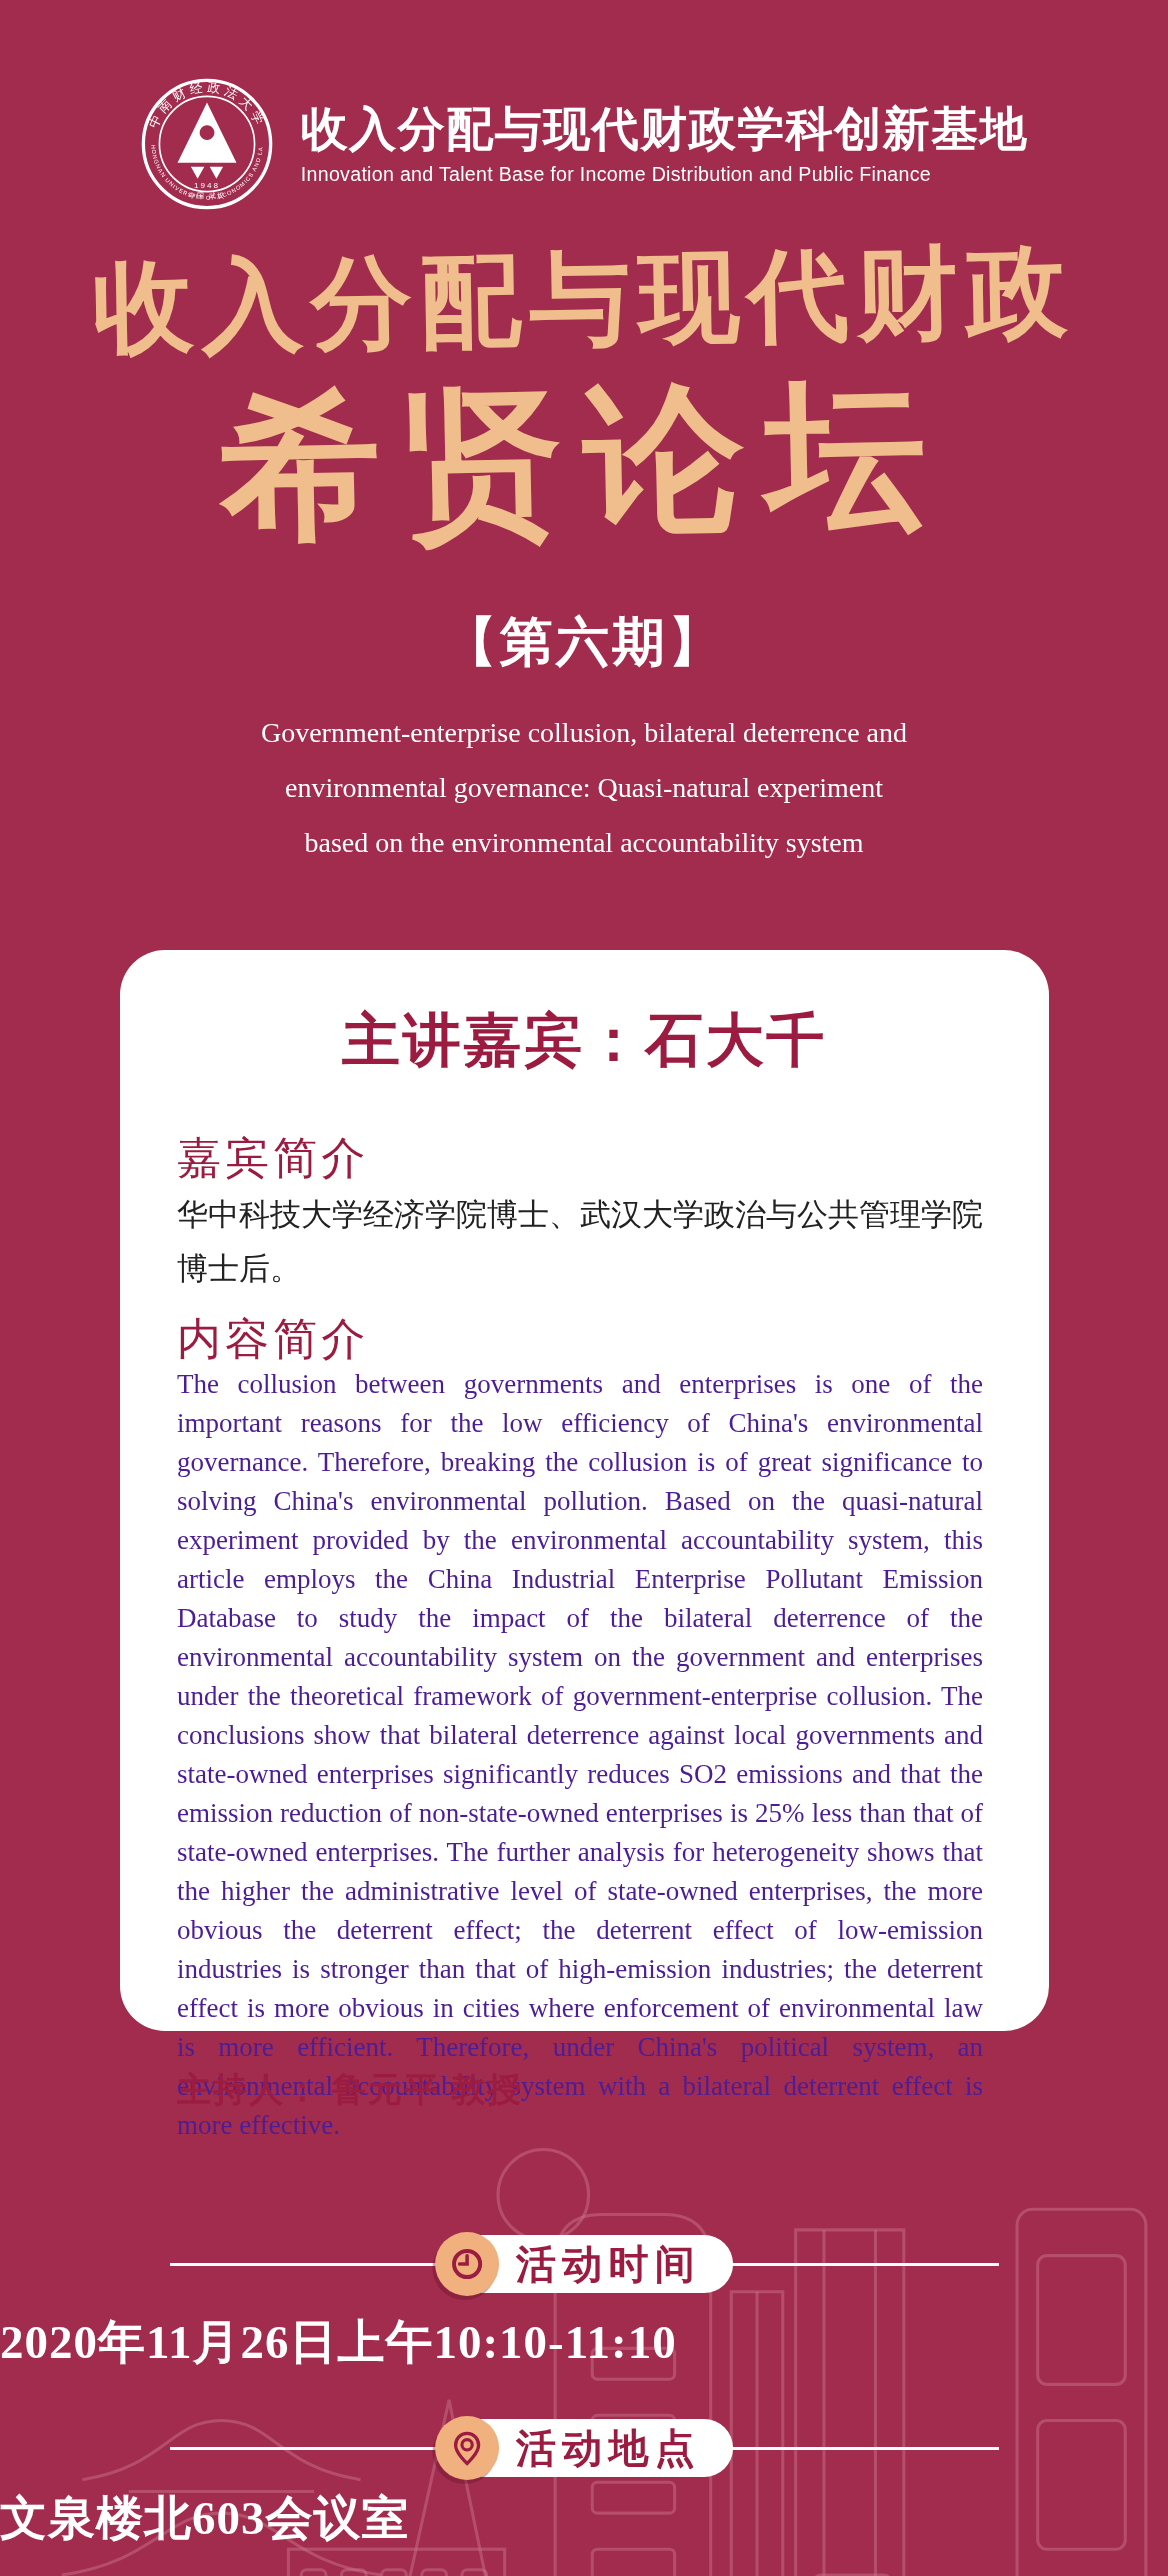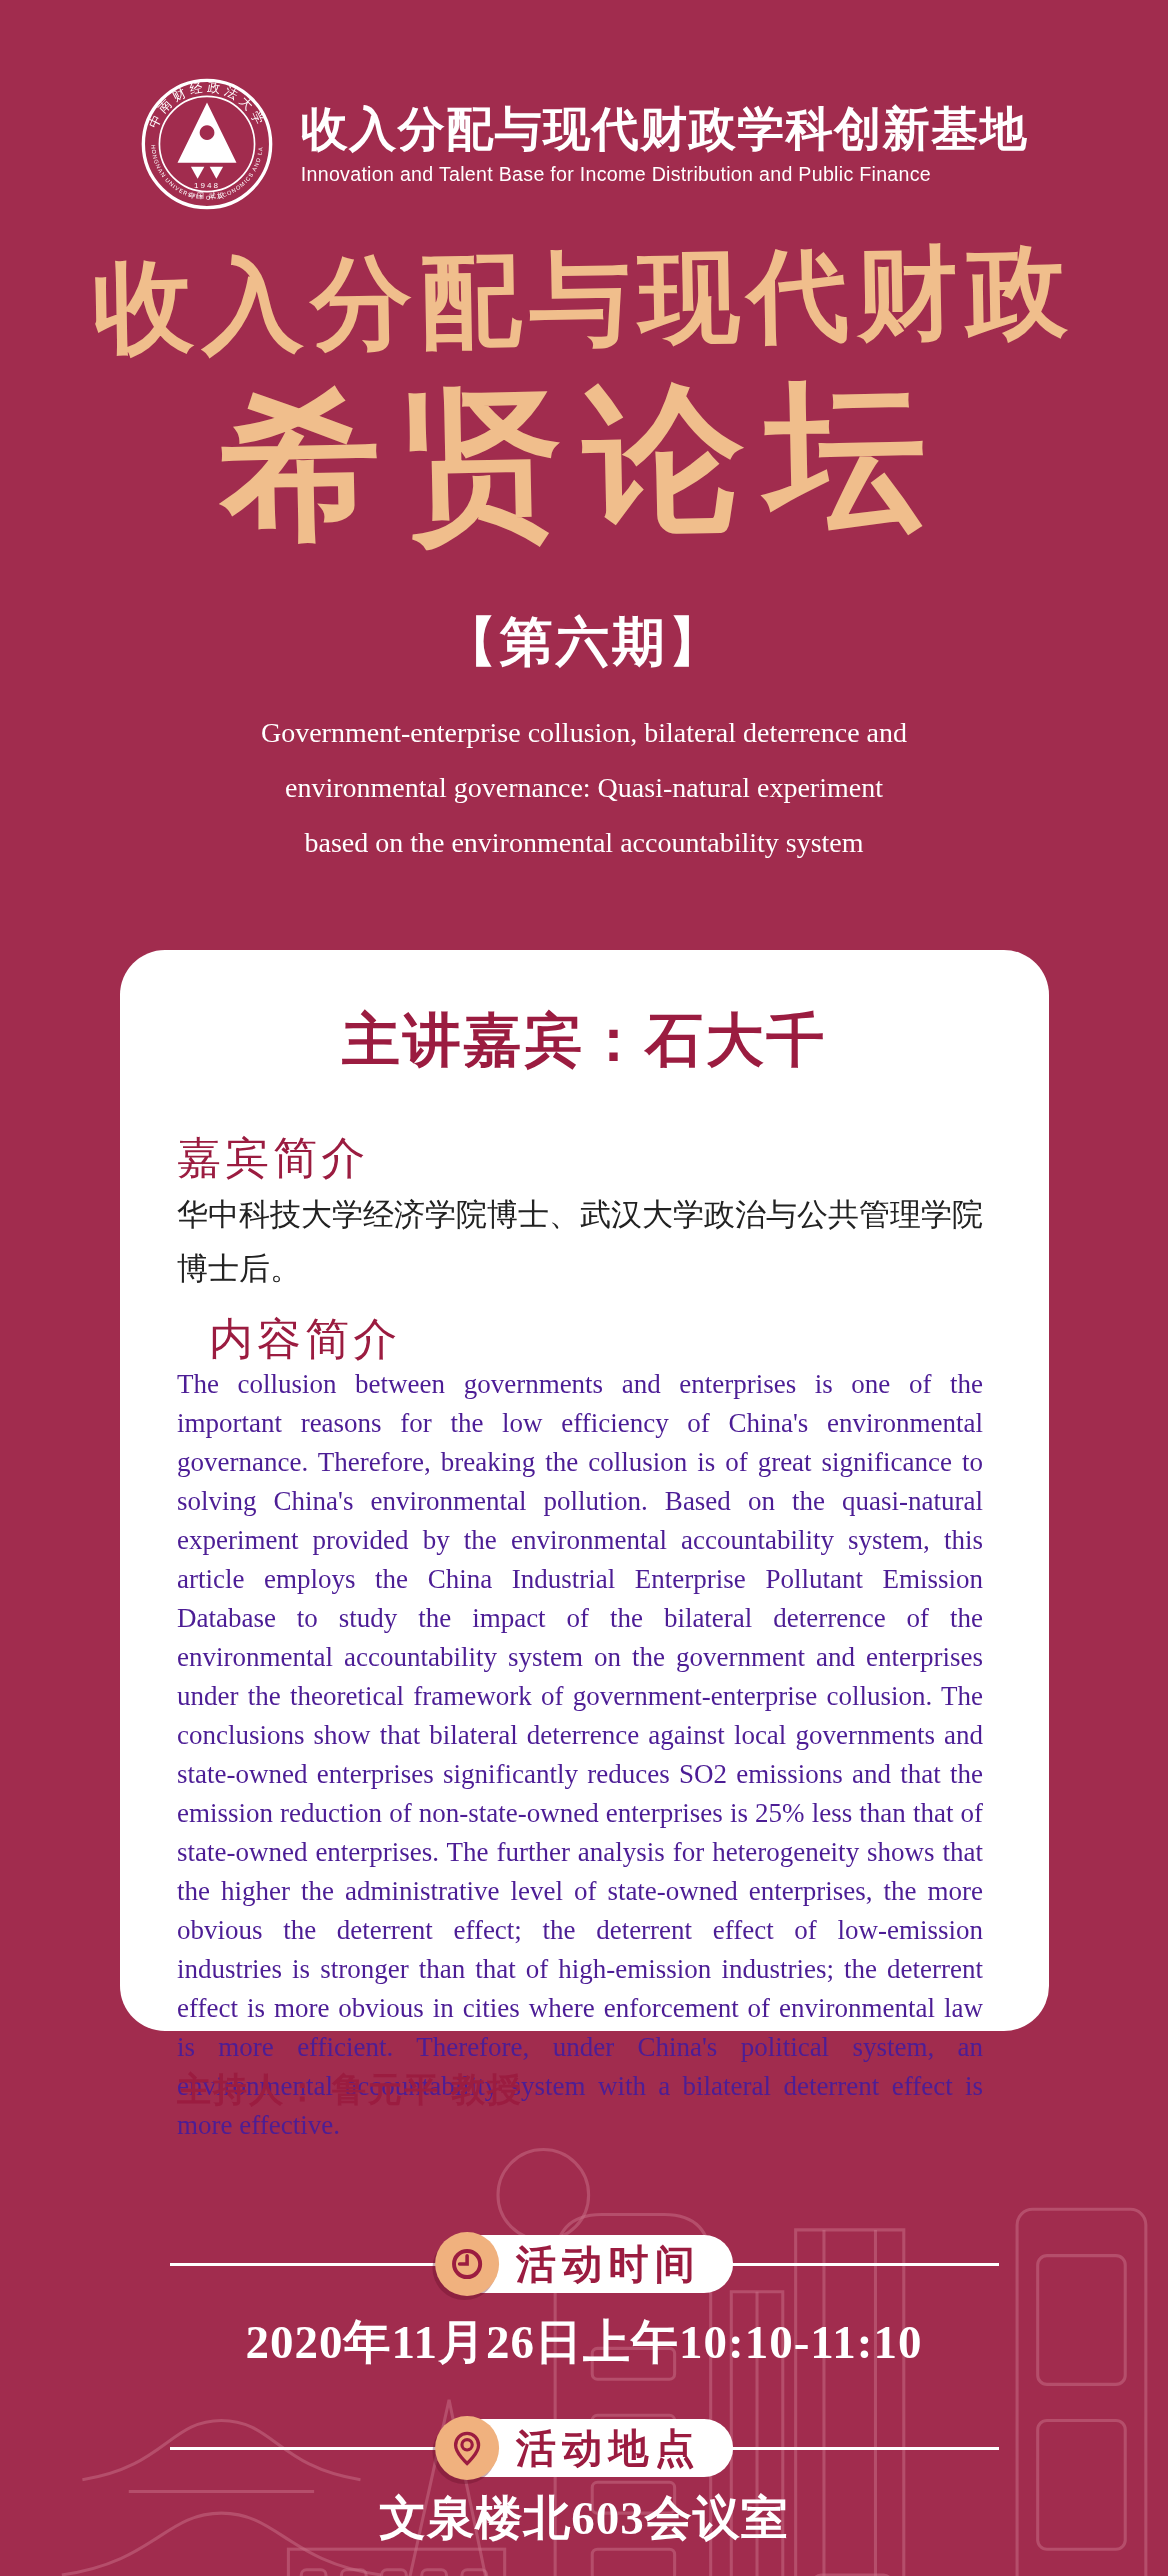--- a/index.html
+++ b/index.html
@@ -28,37 +28,37 @@
             text-align:center;color:#fff;font-family:"Liberation Serif",serif;
             font-size:28px;line-height:55px;z-index:3;}
   
   .card{position:absolute;left:120px;top:950px;width:929px;height:1081px;background:#fff;
         border-radius:45px;z-index:2;}
   .speaker{position:absolute;top:52px;left:0;width:100%;text-align:center;color:#9B1C40;
            font-size:58px;font-weight:700;letter-spacing:2.6px;font-family:"Liberation Serif",serif;}
   .sec-title{position:absolute;left:57px;color:#9B1C40;font-size:44px;font-weight:400;
              letter-spacing:4.1px;font-family:"Liberation Serif",serif;}
   .sec-title.guest{top:179px;}
-  .sec-title.content{top:360px;margin-left:32px;}
+  .sec-title.content{top:360px;}
   .bio{position:absolute;top:238px;left:57px;width:806px;color:#222;font-size:31px;
        line-height:54px;font-family:"Liberation Serif",serif;text-align:justify;}
   .abstract{position:absolute;top:415px;left:57px;width:806px;color:#4c1d95;font-size:27px;
             line-height:39px;font-family:"Liberation Serif",serif;text-align:justify;}
   .host{position:absolute;top:1117px;left:57px;color:#9B1C40;font-size:34px;font-weight:700;
         letter-spacing:2.1px;font-family:"Liberation Serif",serif;}
   
   .divider{position:absolute;left:170px;width:829px;height:2.6px;background:#fff;z-index:3;}
   .badge{position:absolute;left:50%;transform:translateX(-50%);display:flex;align-items:center;z-index:4;}
   .badge-circle{width:64px;height:64px;border-radius:50%;background:#F0B17E;
                 box-shadow:-2.6px 4.1px 0 rgba(100,15,40,.35);display:flex;align-items:center;justify-content:center;z-index:5;}
   .badge-pill{height:58px;background:#fff;border-radius:29px;margin-left:-45px;
               padding:0 32px 0 62px;display:flex;align-items:center;}
   .badge-label{color:#9B1C40;font-size:40px;font-weight:700;letter-spacing:6.2px;
                font-family:"Liberation Serif",serif;white-space:nowrap;}
-  .value{position:absolute;left:0;width:100%;text-align:center;color:#fff;font-size:47px;
+  .value{position:absolute;left:0;width:100%;text-align:left;color:#fff;font-size:47px;
          font-weight:700;font-family:"Liberation Serif",serif;letter-spacing:1px;z-index:3;white-space:nowrap;}
   .icon-svg{width:38px;height:38px;display:block;}
 </style>
 </head>
 <body>
 
 <div class="poster">
 
   <svg class="bg-art" viewBox="0 0 2268 5669">
     <g fill="none" stroke="#C96F87" stroke-opacity="0.5" stroke-width="6">

